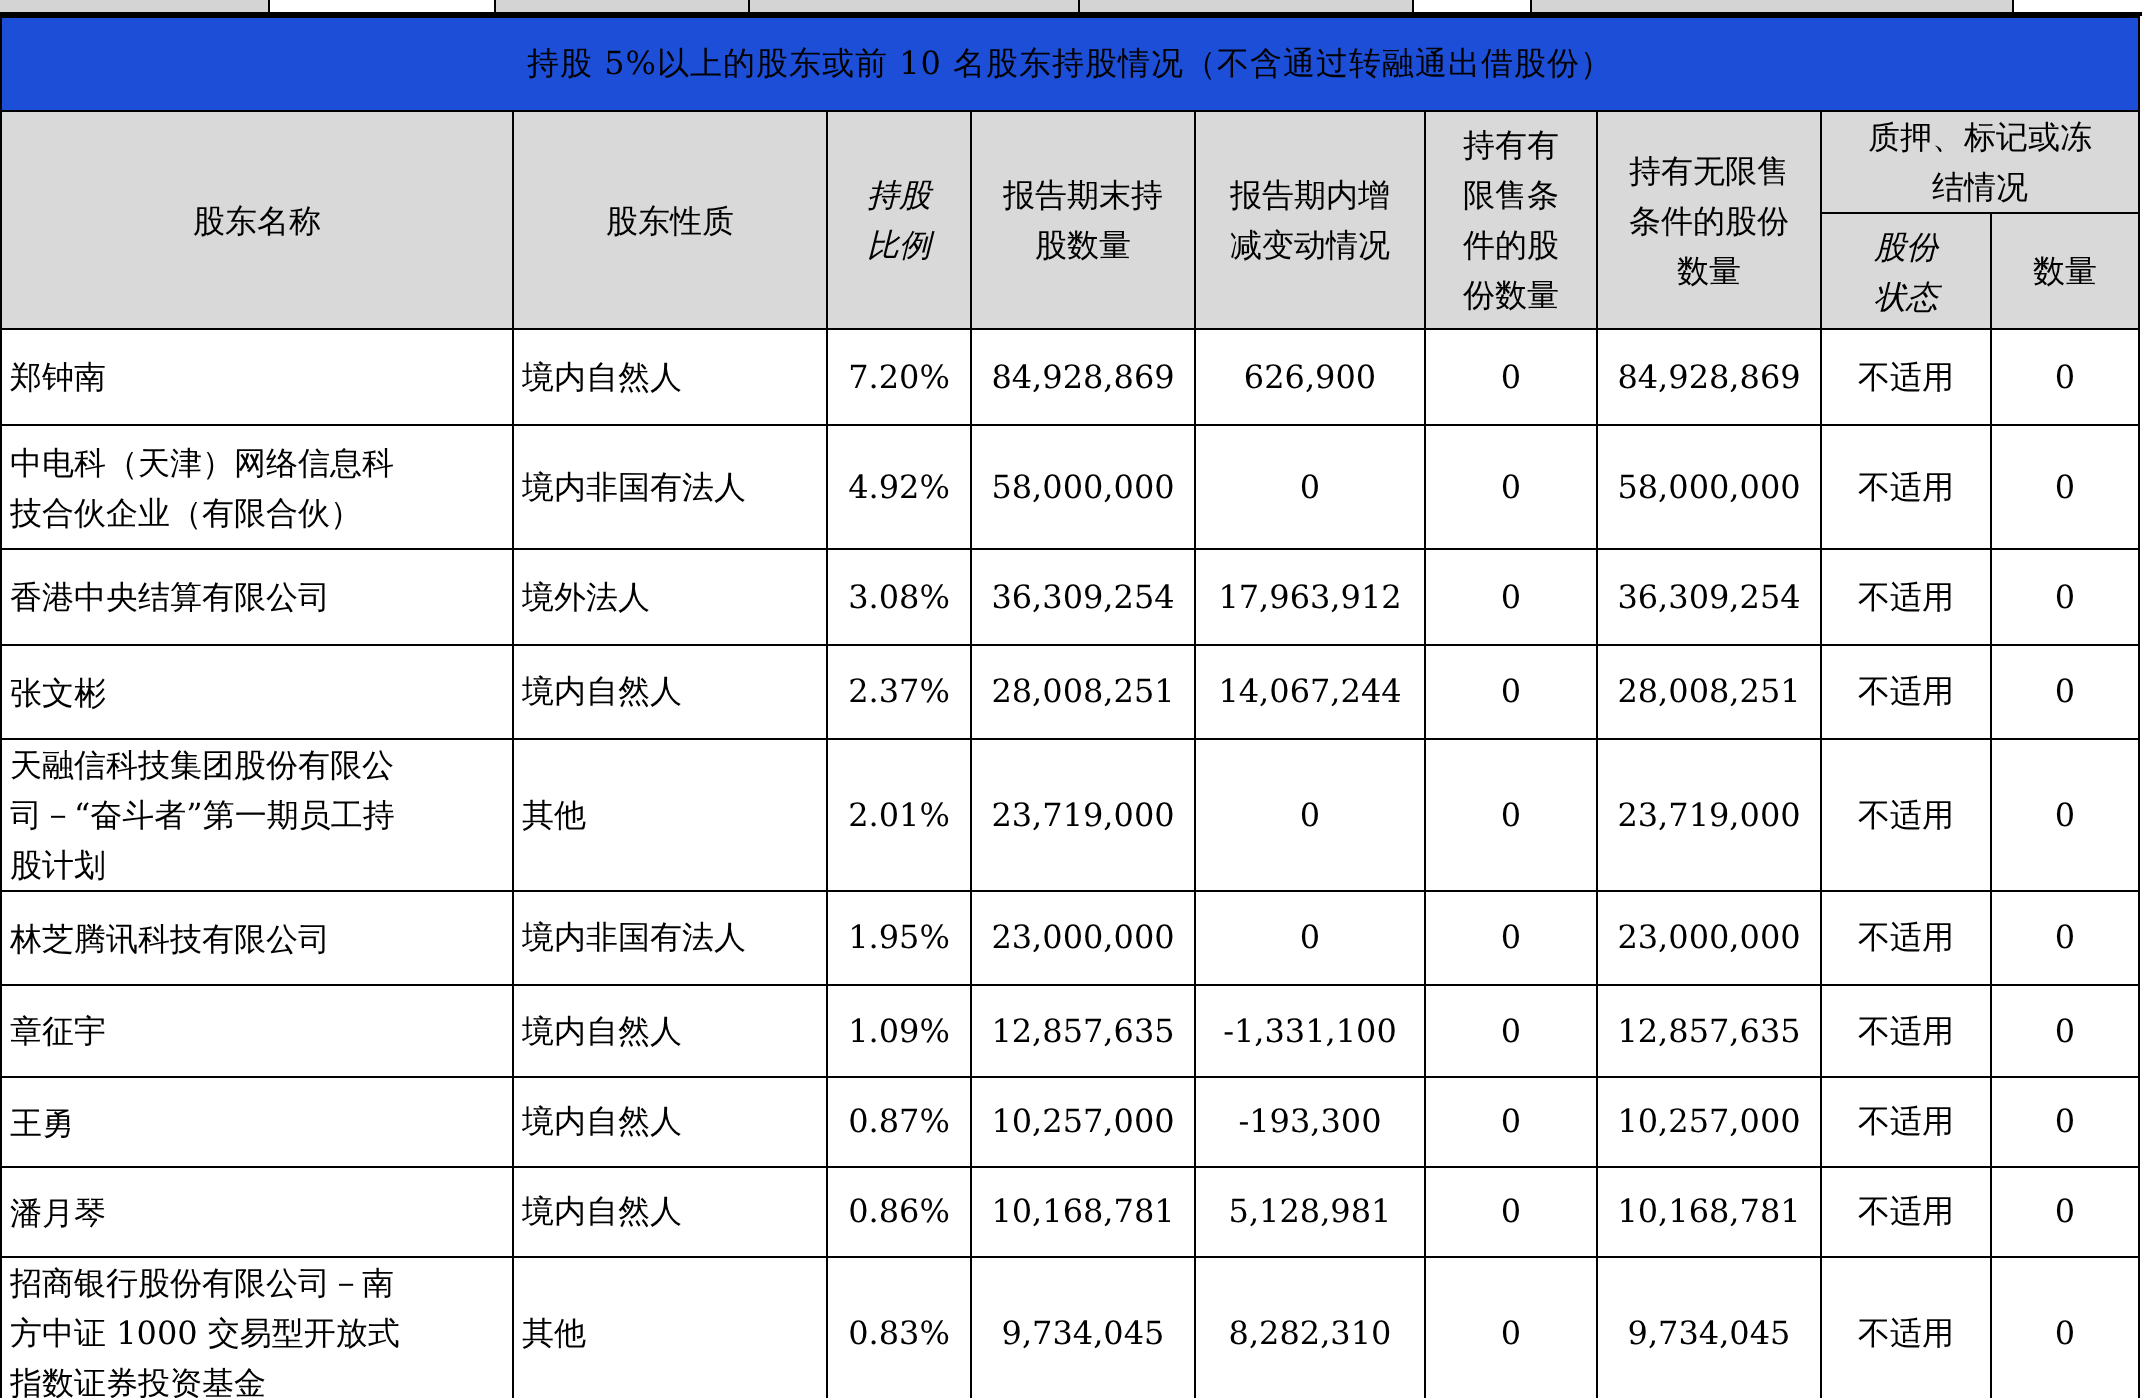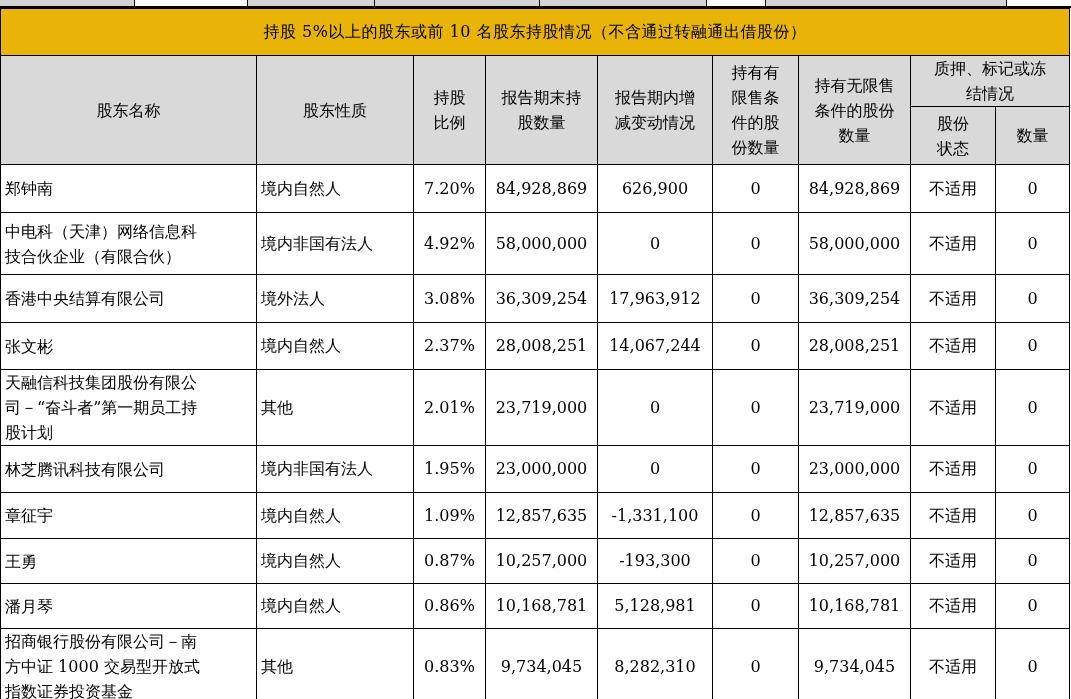--- a/index.html
+++ b/index.html
@@ -23,28 +23,28 @@
   table.shareholders {
     border-collapse: collapse; table-layout: fixed;
     width: 1070px; margin: 0;
   }
   table.shareholders td, table.shareholders th {
     border: 1px solid #000; padding: 0 4px;
     font-weight: normal; font-size: 16px; line-height: 24px;
     vertical-align: middle; overflow: hidden;
   }
   .title-row td {
-    height: 47px; background: #eab308; text-align: center;
+    height: 47px; background: #1d4ed8; text-align: center;
     letter-spacing: 0.5px;
   }
   thead tr.head-1 th, thead tr.head-2 th { background: #d9d9d9; text-align: center; }
   tr.head-1 { height: 47px; }
   tr.head-2 { height: 58px; }
   th .hw { display: inline-block; text-align: center; line-height: 25px; }
-  .w2 { max-width: 36px; }
+  .w2 { max-width: 36px; font-style: italic; }
   .w3 { max-width: 52px; }
   .w5 { max-width: 84px; }
   .w7 { max-width: 122px; }
 
   tbody td { background: #ffffff; }
   .cell-left { text-align: left; padding-left: 9px; }
   .cell-center { text-align: center; }
   .name-span { display: inline-block; max-width: 197px; text-align: left; line-height: 25px; }
 
   tbody tr:nth-child(1)  { height: 48px; padding-left: 25px; }

